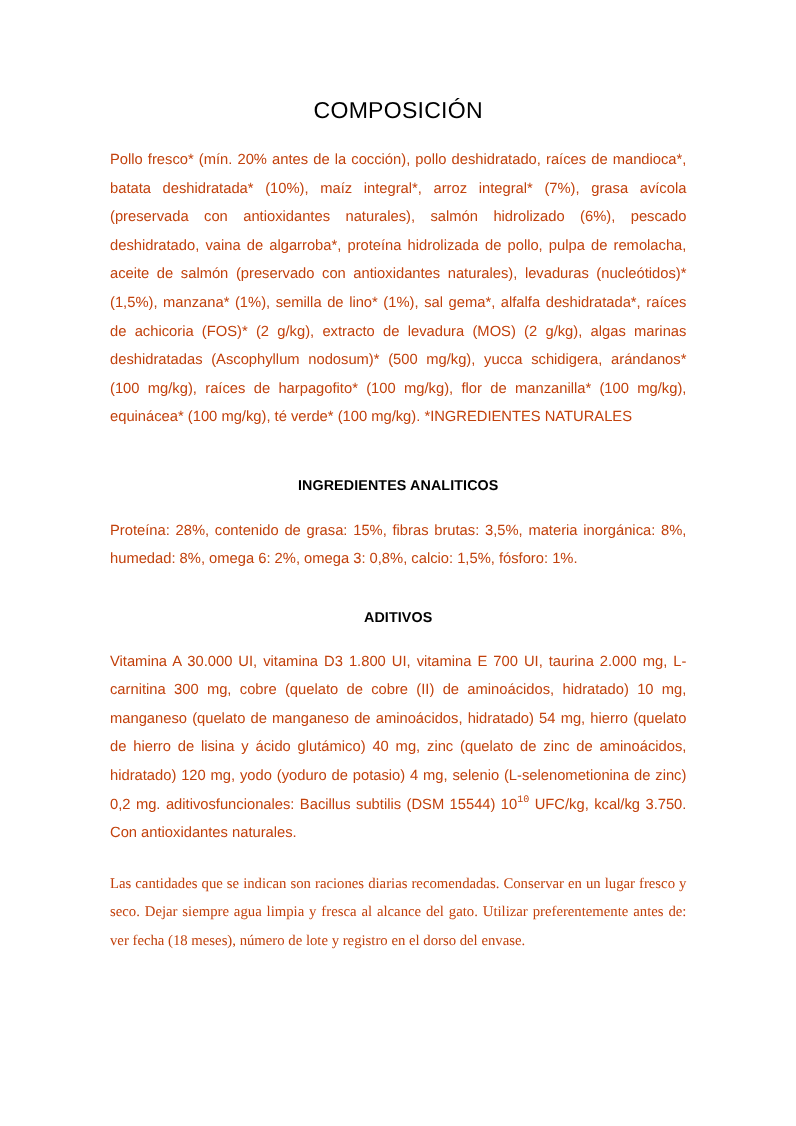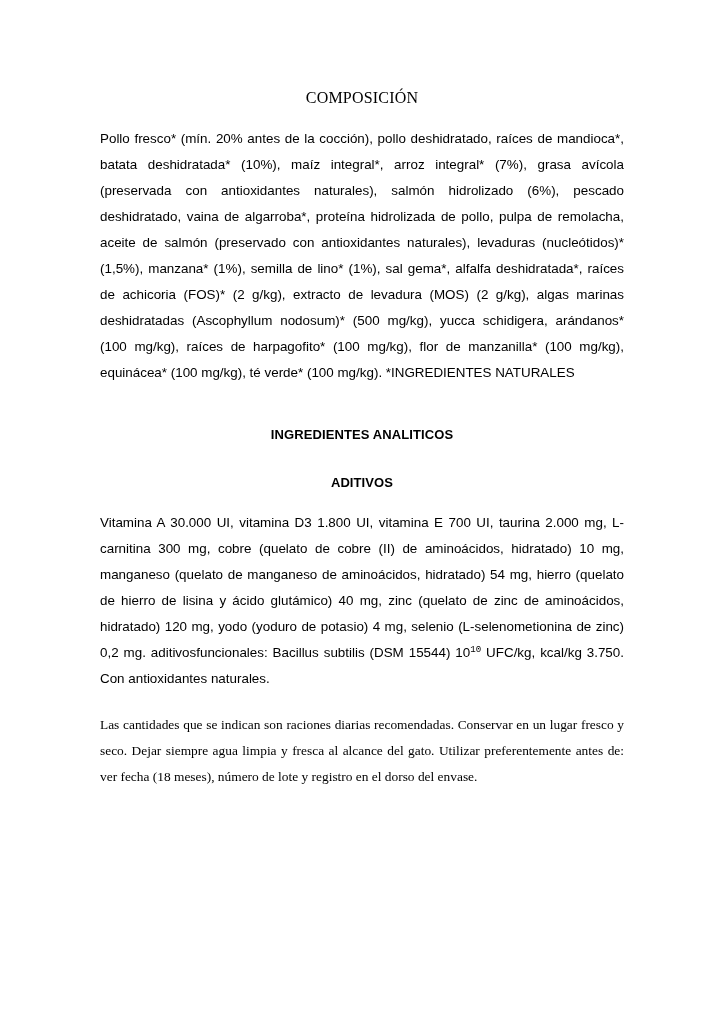--- a/index.html
+++ b/index.html
@@ -30,39 +30,38 @@
   }
 
   
   .heading {
     text-align: center;
     color: #000000;
     line-height: 1.2;
   }
 
   .heading-main {
-    font-size: 16px;
+    font-size: 21px;
     font-weight: 400;
     letter-spacing: 0.2px;
-    font-family: Liberation Serif, serif;
   }
 
   .heading-sub {
     font-size: 13px;
     font-weight: 700;
     letter-spacing: 0.1px;
   }
 
   
   .body-text {
     font-size: 13.4px;
     line-height: 26px;
     text-align: justify;
     text-justify: inter-word;
-    color: #000000;
+    color: #c2410c;
     margin: 0;
     hyphens: none;
   }
 
   sup {
     font-size: 0.68em;
     vertical-align: super;
     line-height: 0;
     font-family: Liberation Mono, monospace;
   }
@@ -83,20 +82,21 @@
 </head>
 <body>
 
 <div class="page">
   <div class="content">
 
     <h1 class="heading heading-main block-composicion-heading" style="margin-bottom:0;">COMPOSICIÓN</h1>
     <p class="body-text block-composicion-body">Pollo fresco* (mín. 20% antes de la cocción), pollo deshidratado, raíces de mandioca*, batata deshidratada* (10%), maíz integral*, arroz integral* (7%), grasa avícola (preservada con antioxidantes naturales), salmón hidrolizado (6%), pescado deshidratado, vaina de algarroba*, proteína hidrolizada de pollo, pulpa de remolacha, aceite de salmón (preservado con antioxidantes naturales), levaduras (nucleótidos)* (1,5%), manzana* (1%), semilla de lino* (1%), sal gema*, alfalfa deshidratada*, raíces de achicoria (FOS)* (2 g/kg), extracto de levadura (MOS) (2 g/kg), algas marinas deshidratadas (Ascophyllum nodosum)* (500 mg/kg), yucca schidigera, arándanos* (100 mg/kg), raíces de harpagofito* (100 mg/kg), flor de manzanilla* (100 mg/kg), equinácea* (100 mg/kg), té verde* (100 mg/kg). *INGREDIENTES NATURALES</p>
 
     <h2 class="heading heading-sub block-analiticos-heading" style="margin-bottom:0;">INGREDIENTES ANALITICOS</h2>
+    <p class="body-text block-analiticos-body">Proteína: 28%, contenido de grasa: 15%, fibras brutas: 3,5%, materia inorgánica: 8%, humedad: 8%, omega 6: 2%, omega 3: 0,8%, calcio: 1,5%, fósforo: 1%.</p>
 
     <h2 class="heading heading-sub block-aditivos-heading" style="margin-bottom:0;">ADITIVOS</h2>
     <p class="body-text block-aditivos-body"><span>Vitamina A 30.000 UI, vitamina D3 1.800 UI, vitamina E 700 UI, taurina 2.000 mg, L-carnitina 300 mg, cobre (quelato de cobre (II) de aminoácidos, hidratado) 10 mg, manganeso (quelato de manganeso de aminoácidos, hidratado) 54 mg, hierro (quelato de hierro de lisina y ácido glutámico) 40 mg, zinc (quelato de zinc de aminoácidos, hidratado) 120 mg, yodo (yoduro de potasio) 4 mg, selenio (L-selenometionina de zinc) 0,2 mg. aditivosfuncionales: Bacillus subtilis (DSM 15544) 10</span><sup>10</sup><span> UFC/kg, kcal/kg 3.750. Con antioxidantes naturales.</span></p>
 
     <p class="body-text block-instrucciones-body">Las cantidades que se indican son raciones diarias recomendadas. Conservar en un lugar fresco y seco. Dejar siempre agua limpia y fresca al alcance del gato. Utilizar preferentemente antes de: ver fecha (18 meses), número de lote y registro en el dorso del envase.</p>
 
   </div>
 </div>
 
 </body></html>

